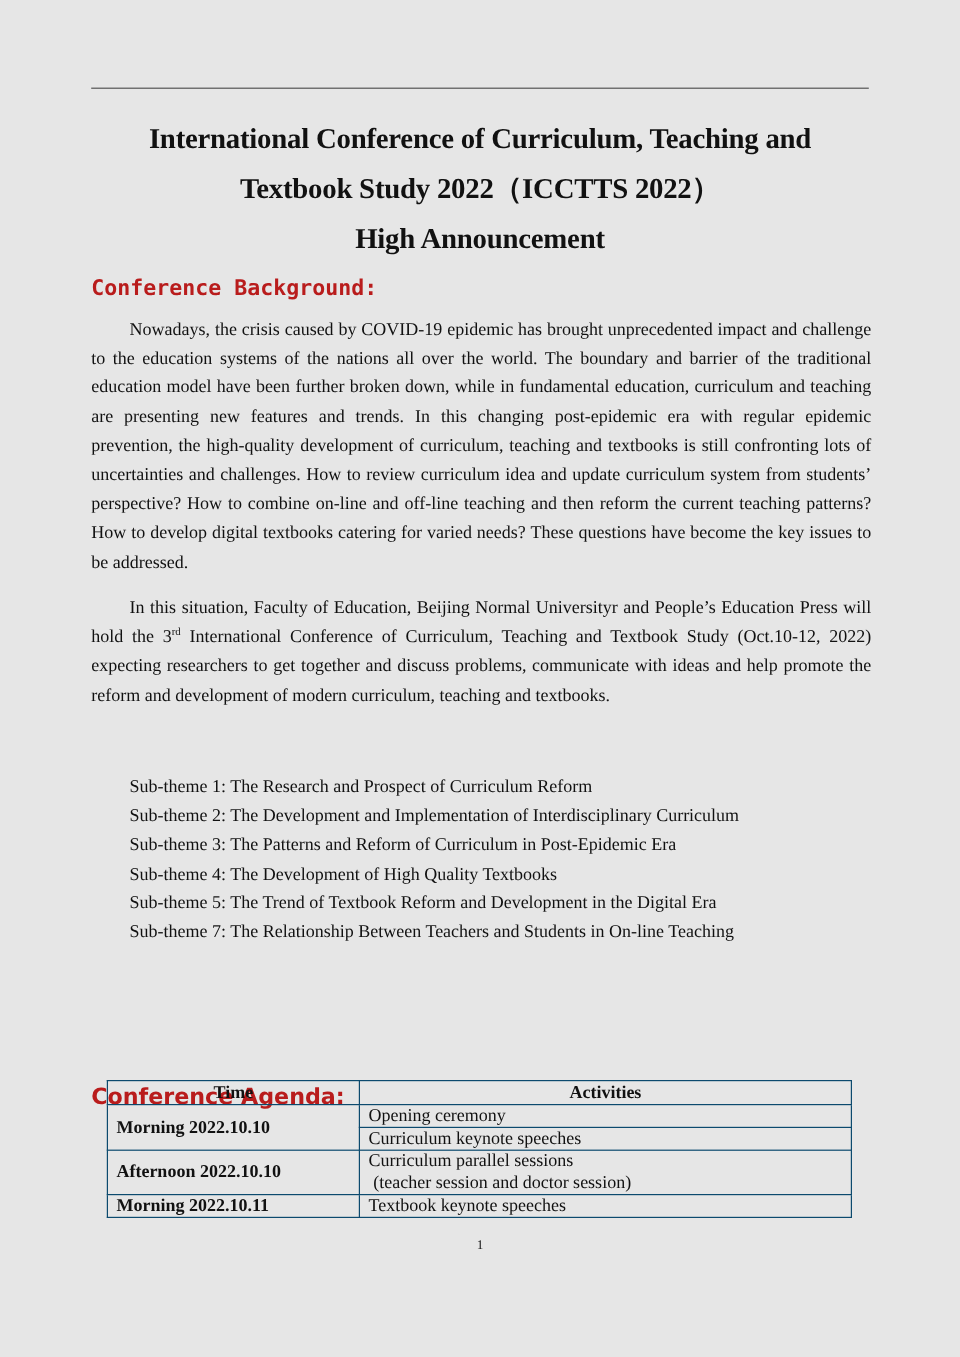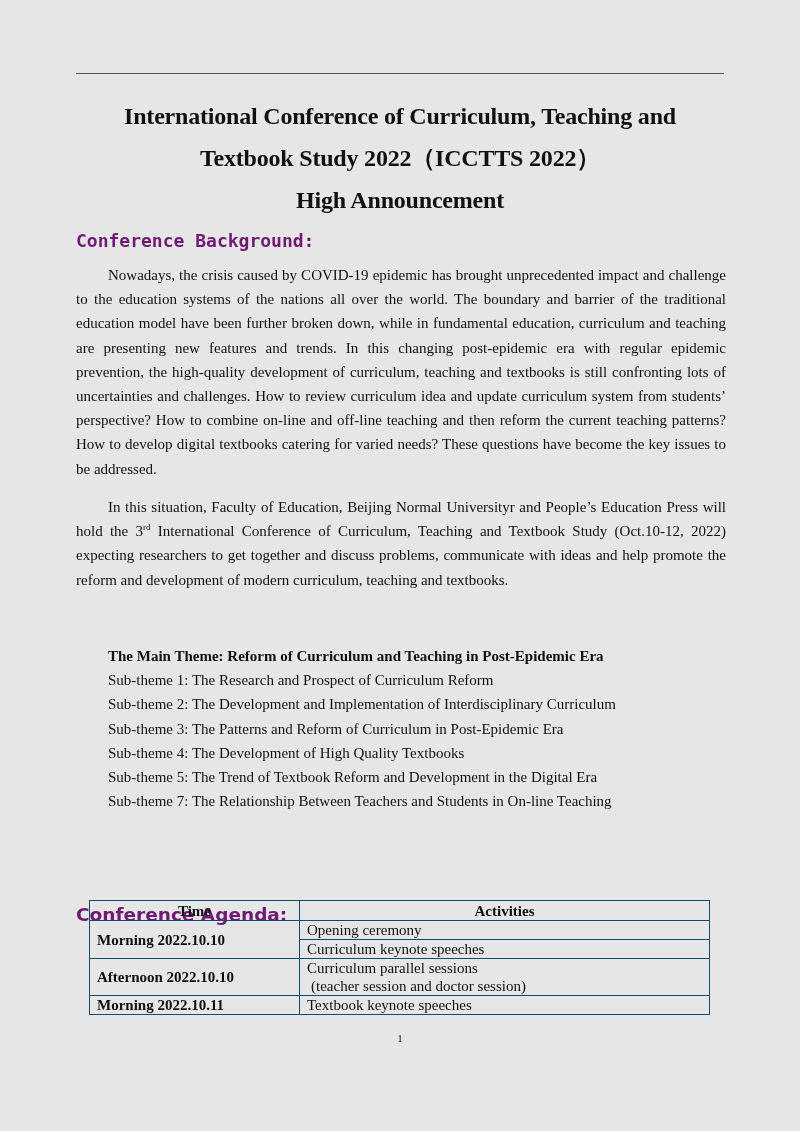--- a/index.html
+++ b/index.html
@@ -34,21 +34,21 @@
       font-size: 24px;
       letter-spacing: -0.2px;
       line-height: 28px;
     }
     .t1 { top: 102px; }
     .t2 { top: 144px; }
     .t3 { top: 186px; }
     .section-heading {
       position: absolute;
       left: 76px;
-      color: #701a75;
+      color: #b91c1c;
       font-weight: bold;
       font-size: 19px;
     }
     .h-bg {
       top: 230px;
       font-family: "DejaVu Sans Mono", "Liberation Mono", monospace;
       font-size: 18px;
     }
     .h-themes {
       top: 609px;
@@ -121,21 +121,20 @@
 
   <div class="title t1">International Conference of Curriculum, Teaching and</div>
   <div class="title t2">Textbook Study 2022（ICCTTS 2022）</div>
   <div class="title t3">High Announcement</div>
 
   <div class="section-heading h-bg">Conference Background:</div>
   <p class="para p1">Nowadays, the crisis caused by COVID-19 epidemic has brought unprecedented impact and challenge to the education systems of the nations all over the world. The boundary and barrier of the traditional education model have been further broken down, while in fundamental education, curriculum and teaching are presenting new features and trends. In this changing post-epidemic era with regular epidemic prevention, the high-quality development of curriculum, teaching and textbooks is still confronting lots of uncertainties and challenges. How to review curriculum idea and update curriculum system from students’ perspective? How to combine on-line and off-line teaching and then reform the current teaching patterns? How to develop digital textbooks catering for varied needs? These questions have become the key issues to be addressed.</p>
   <p class="para p2"><span>In this situation, Faculty of Education, Beijing Normal Universityr and People’s Education Press will hold the 3</span><sup>rd</sup><span> International Conference of Curriculum, Teaching and Textbook Study (Oct.10-12, 2022) expecting researchers to get together and discuss problems, communicate with ideas and help promote the reform and development of modern curriculum, teaching and textbooks.</span></p>
 
   <ul class="themes">
-    <li class="main">The Main Theme: Reform of Curriculum and Teaching in Post-Epidemic Era</li>
     <li>Sub-theme 1: The Research and Prospect of Curriculum Reform</li>
     <li>Sub-theme 2: The Development and Implementation of Interdisciplinary Curriculum</li>
     <li>Sub-theme 3: The Patterns and Reform of Curriculum in Post-Epidemic Era</li>
     <li>Sub-theme 4: The Development of High Quality Textbooks</li>
     <li>Sub-theme 5: The Trend of Textbook Reform and Development in the Digital Era</li>
     <li>Sub-theme 7: The Relationship Between Teachers and Students in On-line Teaching</li>
   </ul>
 
   <div class="section-heading h-agenda">Conference Agenda:</div>
   <table class="agenda">

